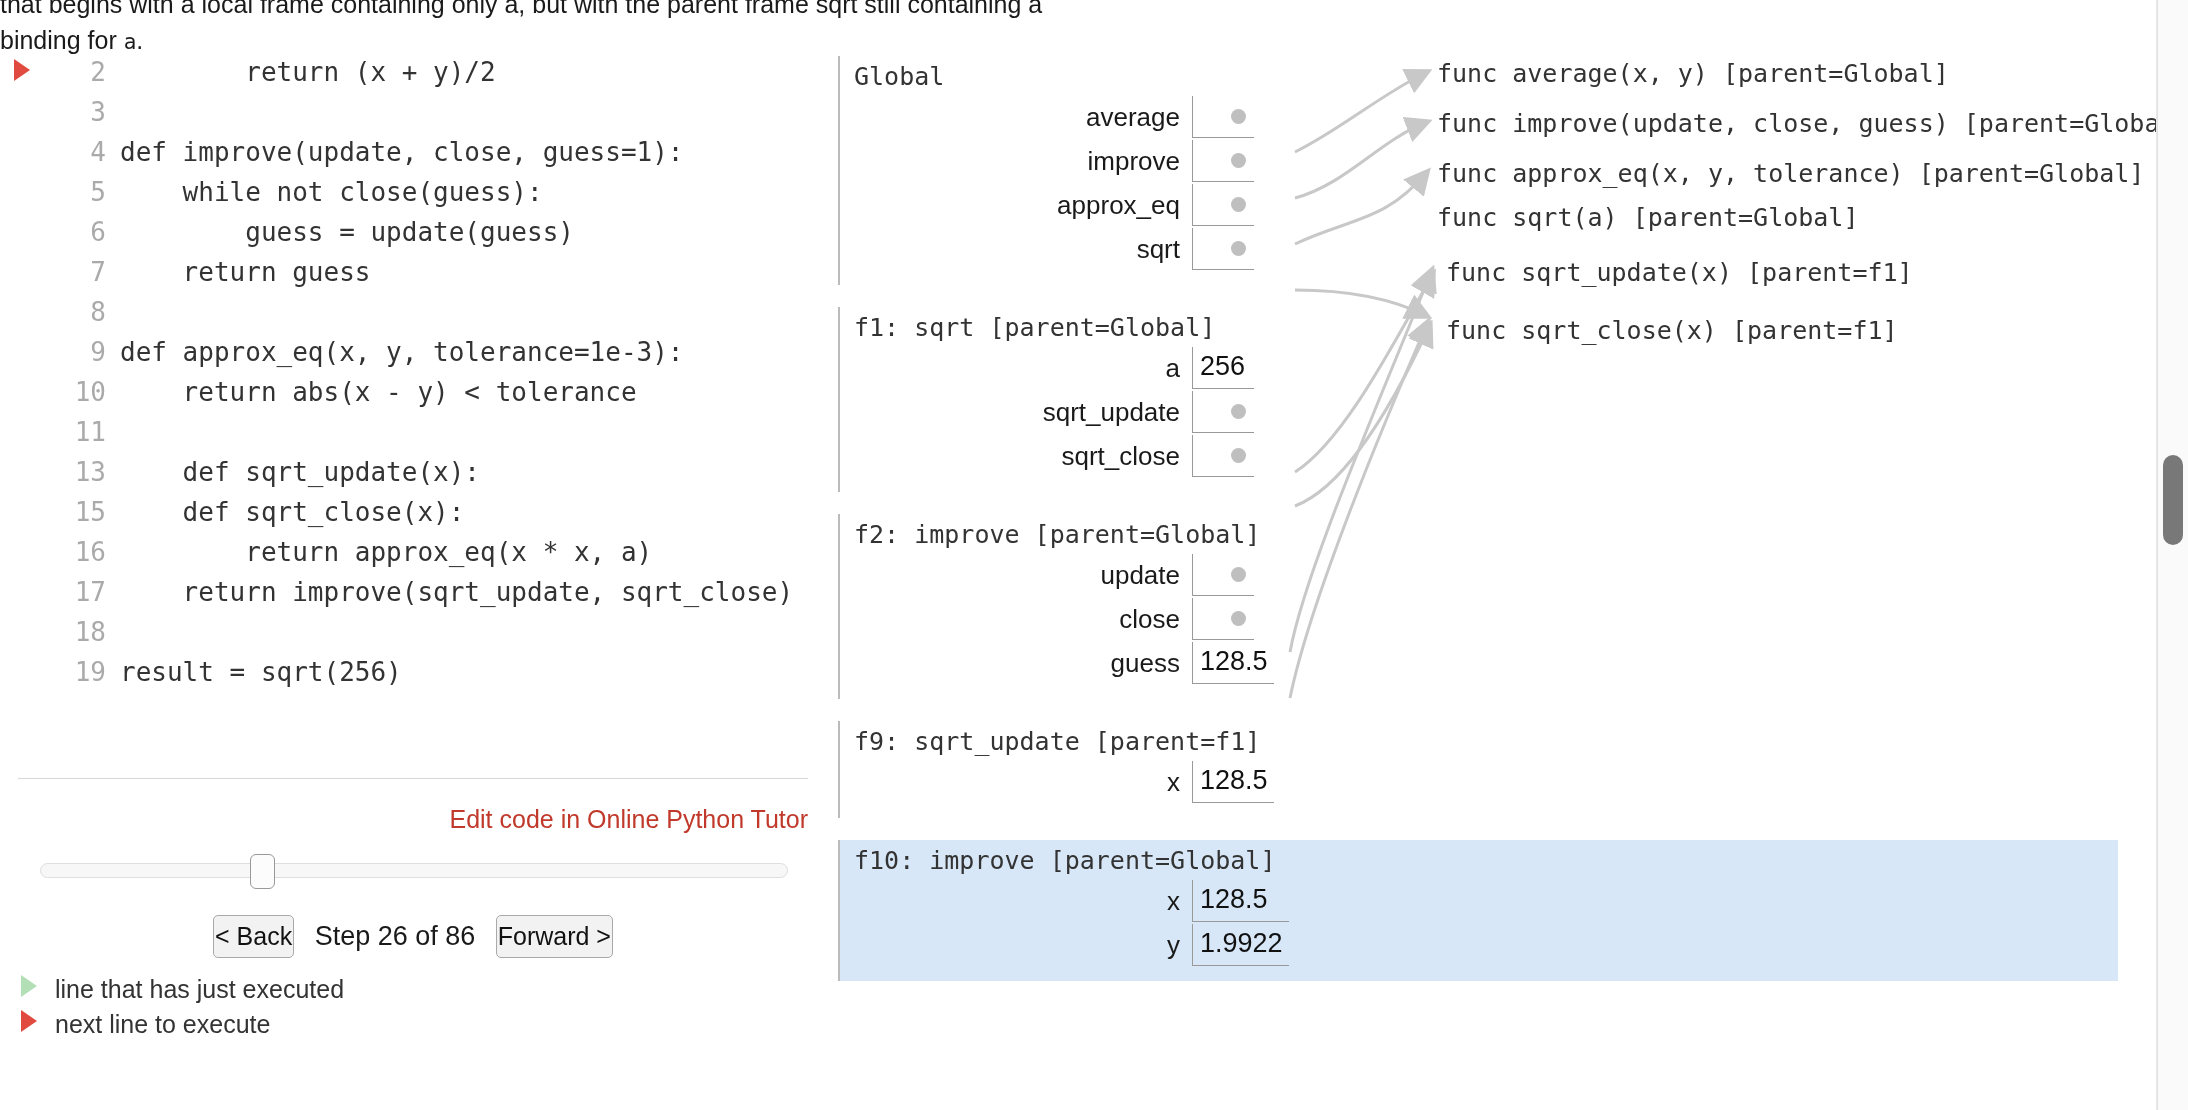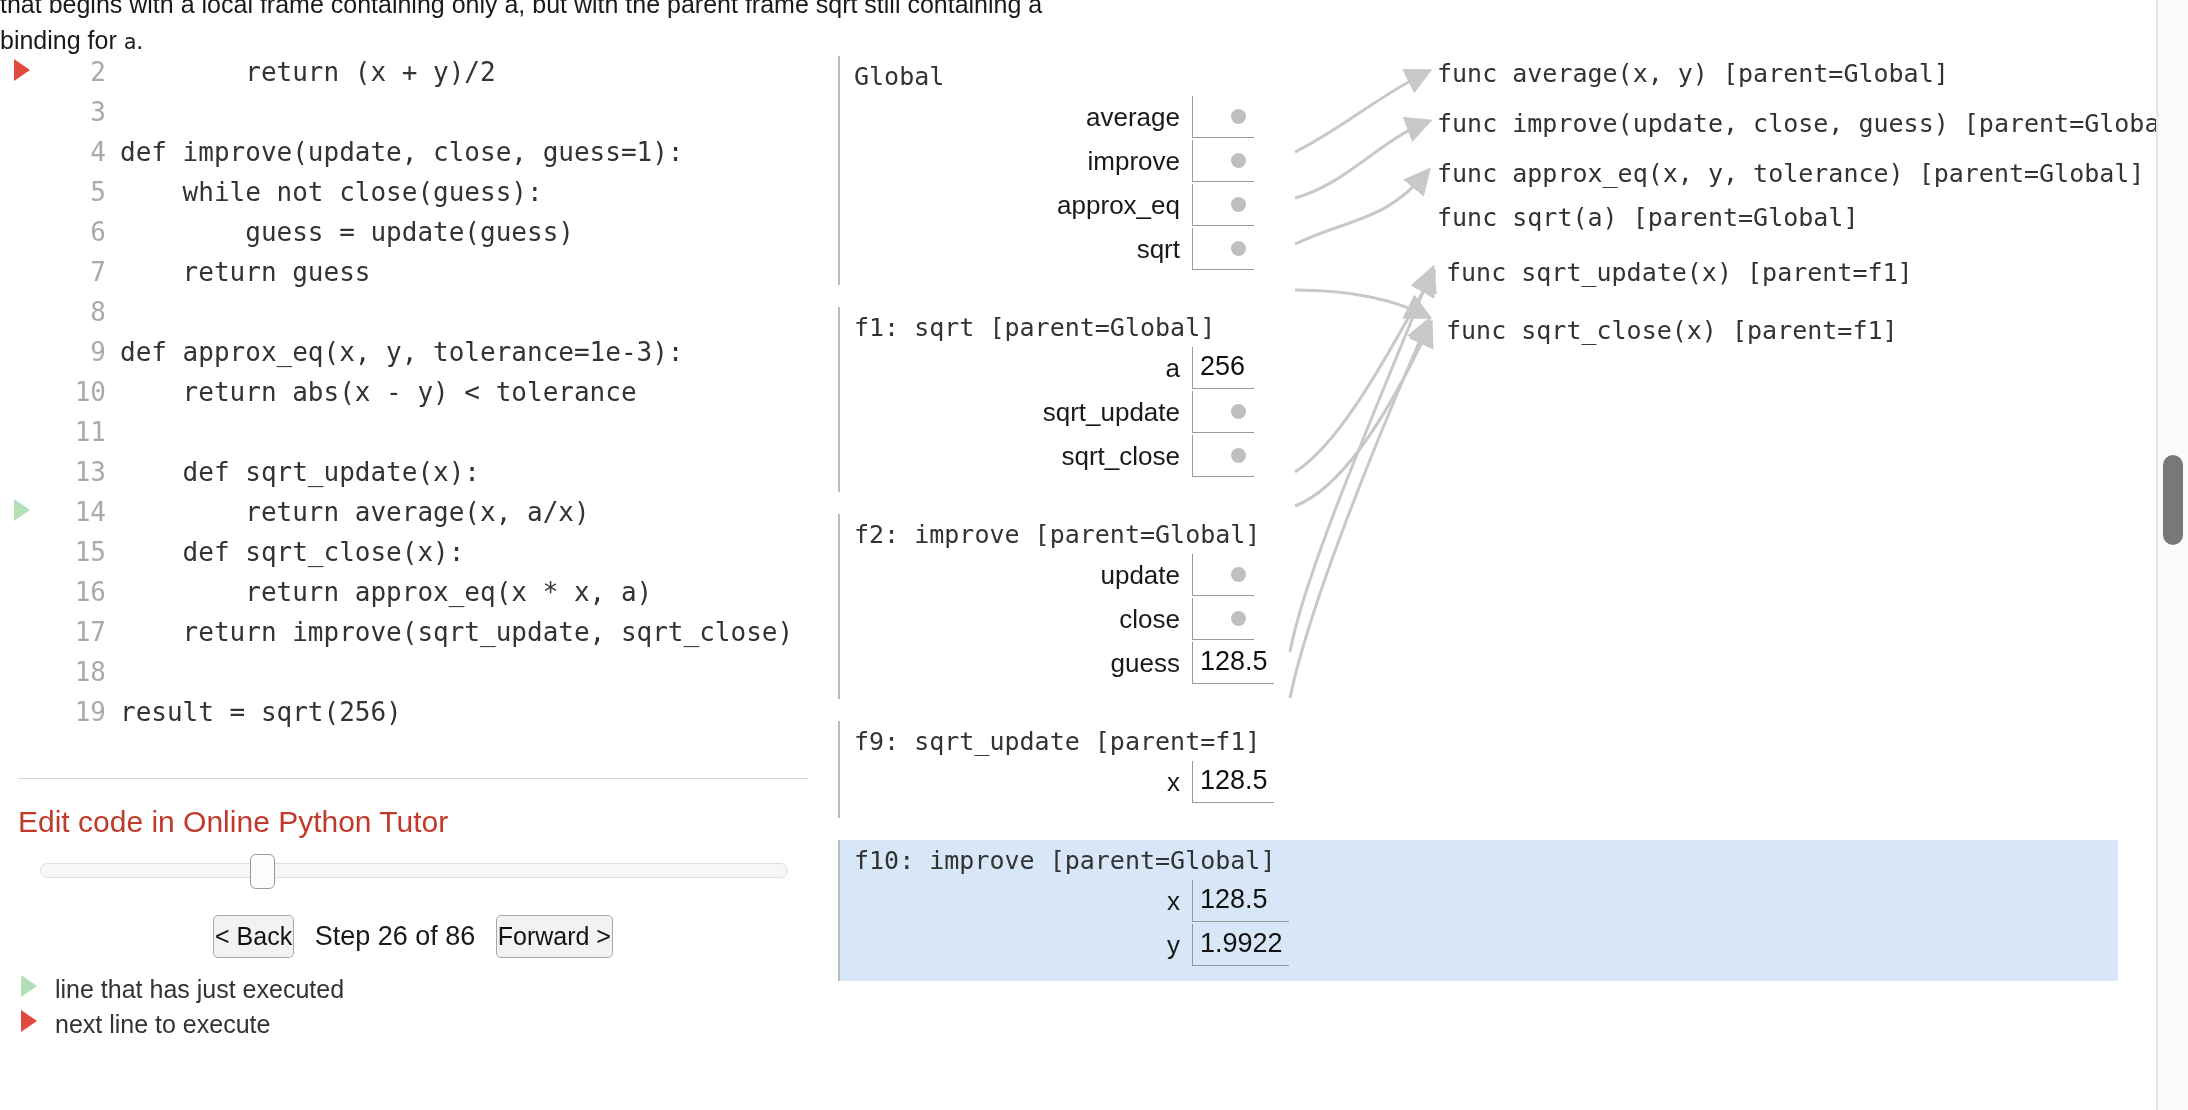--- a/index.html
+++ b/index.html
@@ -80,23 +80,23 @@
     width: 790px;
     height: 1px;
     background: #d8d8d8;
   }
 
   .edit-link {
     position: absolute;
     left: 18px;
     top: 805px;
     width: 790px;
-    text-align: left;
-    font-family: "Liberation Sans", sans-serif;
-    font-size: 30px;
+    text-align: right;
+    font-family: "Liberation Sans", sans-serif;
+    font-size: 25px;
     color: #c0392b;
     text-decoration: none;
     cursor: pointer;
   }
 
   .slider-wrap {
     position: absolute;
     left: 40px;
     top: 859px;
     width: 748px;
@@ -346,25 +346,20 @@
         </tr>
         <tr class="code-row">
           <td class="arrow-cell"></td>
           <td class="lineno-cell">11</td>
           <td class="codetext-cell"></td>
         </tr>
         <tr class="code-row">
           <td class="arrow-cell"></td>
           <td class="lineno-cell">13</td>
           <td class="codetext-cell">    def sqrt_update(x):</td>
-        </tr>
-        <tr class="code-row">
-          <td class="arrow-cell"><i class="tri tri-green"></i></td>
-          <td class="lineno-cell">14</td>
-          <td class="codetext-cell">        return average(x, a/x)</td>
         </tr>
         <tr class="code-row">
           <td class="arrow-cell"></td>
           <td class="lineno-cell">15</td>
           <td class="codetext-cell">    def sqrt_close(x):</td>
         </tr>
         <tr class="code-row">
           <td class="arrow-cell"></td>
           <td class="lineno-cell">16</td>
           <td class="codetext-cell">        return approx_eq(x * x, a)</td>

